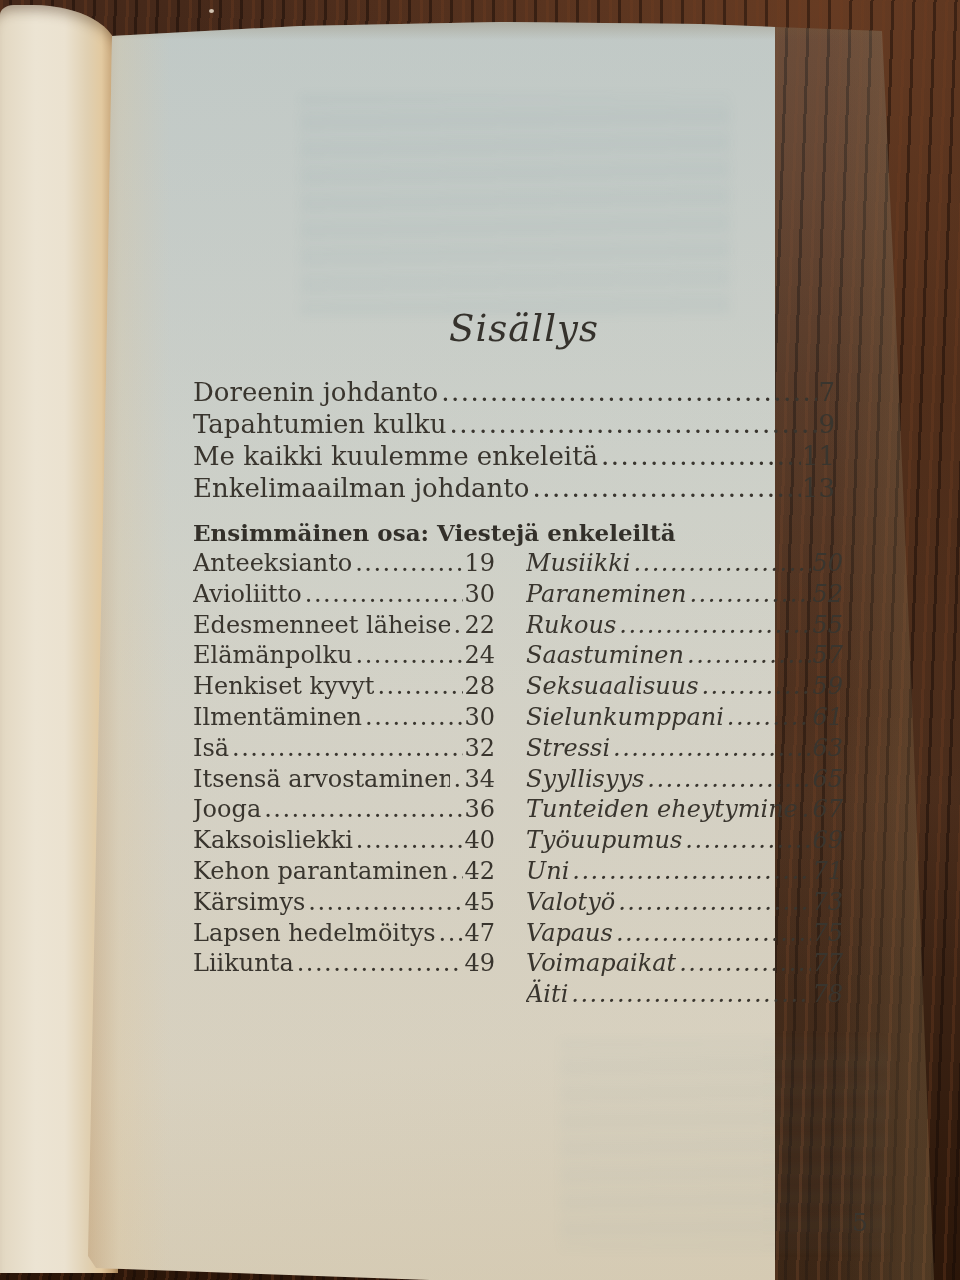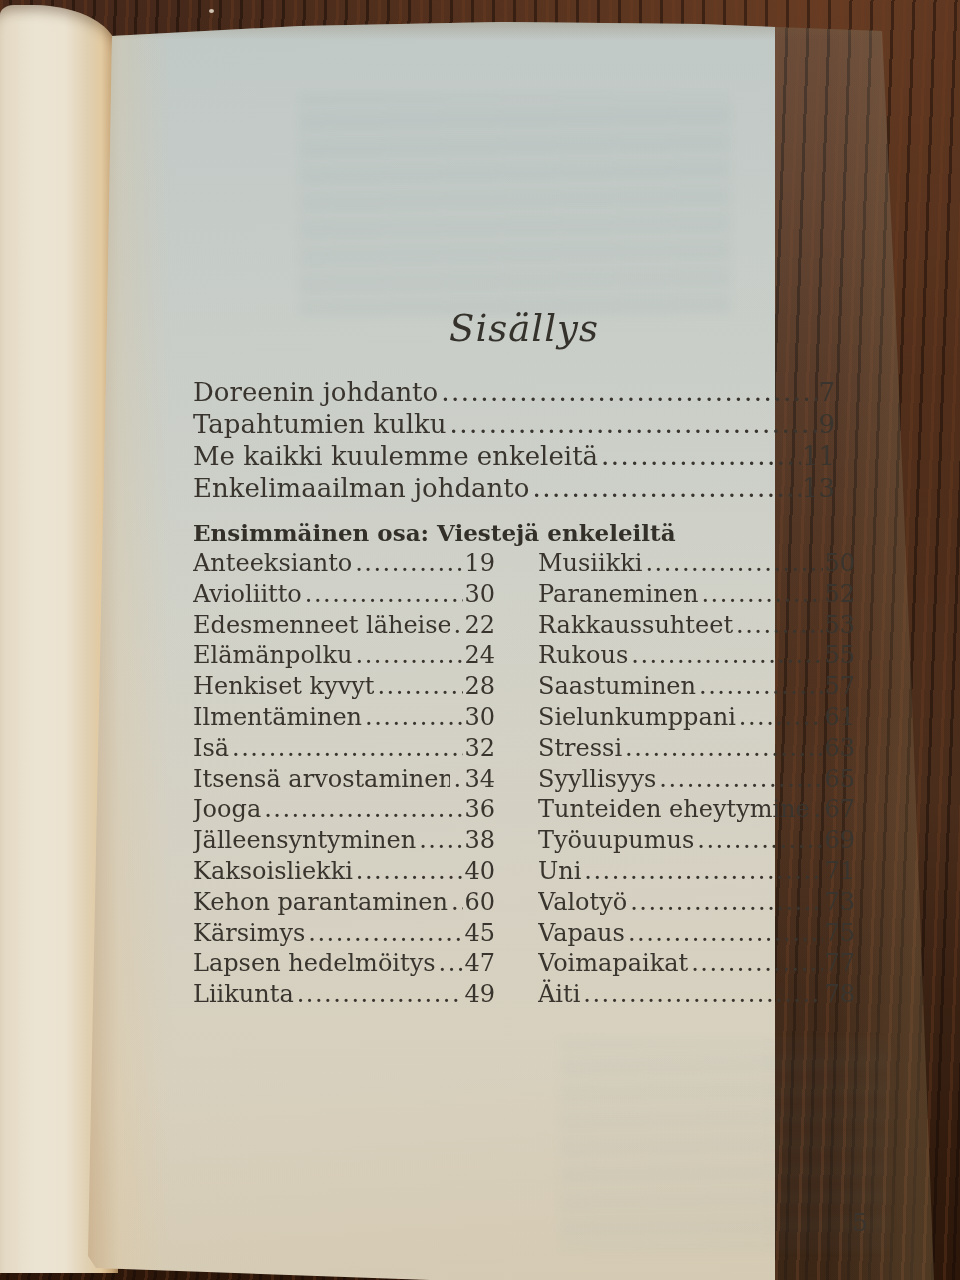--- a/index.html
+++ b/index.html
@@ -89,23 +89,23 @@
     text-align:center;
     letter-spacing:1px;
     color:#35322c;
   }
   .front-list { font-size:26px; line-height:32px; padding-right:20px; }
   .section-heading {
     margin:14px 0 0 0;
     font-size:23px; line-height:30px; font-weight:bold;
     color:#33302a;
   }
-  .columns { display:flex; gap:43px; font-size:24px; line-height:30.8px; }
+  .columns { display:flex; gap:31px; font-size:24px; line-height:30.8px; }
   .col-left  { width:302px; }
-  .col-right { width:317px; }
+  .col-right { width:317px;font-style:italic; }
   .toc-row { display:flex; align-items:flex-end; }
   .toc-label { white-space:nowrap; flex:0 1 auto; overflow:hidden; }
   .toc-dots {
     flex:1 1 0; min-width:10px;
     overflow:hidden; white-space:nowrap;
     margin:0 1px 0 3px;
   }
   .toc-dots::after {
     content:"................................................................................................";
     letter-spacing:1.5px;
@@ -214,36 +214,31 @@
               <span class="toc-dots"></span>
               <span class="toc-page">34</span>
             </div>
 
             <div class="toc-row">
               <span class="toc-label">Jooga</span>
               <span class="toc-dots"></span>
               <span class="toc-page">36</span>
             </div>
 
-            <div class="toc-row">
-              <span class="toc-label">Jälleensyntyminen</span>
-              <span class="toc-dots"></span>
-              <span class="toc-page">38</span>
-            </div>
 
             <div class="toc-row">
               <span class="toc-label">Kaksoisliekki</span>
               <span class="toc-dots"></span>
               <span class="toc-page">40</span>
             </div>
 
             <div class="toc-row">
               <span class="toc-label">Kehon parantaminen</span>
               <span class="toc-dots"></span>
-              <span class="toc-page">60</span>
+              <span class="toc-page">42</span>
             </div>
 
 
             <div class="toc-row">
               <span class="toc-label">Kärsimys</span>
               <span class="toc-dots"></span>
               <span class="toc-page">45</span>
             </div>
 
             <div class="toc-row">
@@ -265,38 +260,38 @@
               <span class="toc-dots"></span>
               <span class="toc-page">50</span>
             </div>
 
             <div class="toc-row">
               <span class="toc-label">Paraneminen</span>
               <span class="toc-dots"></span>
               <span class="toc-page">52</span>
             </div>
 
-            <div class="toc-row">
-              <span class="toc-label">Rakkaussuhteet</span>
-              <span class="toc-dots"></span>
-              <span class="toc-page">53</span>
-            </div>
 
             <div class="toc-row">
               <span class="toc-label">Rukous</span>
               <span class="toc-dots"></span>
               <span class="toc-page">55</span>
             </div>
 
             <div class="toc-row">
               <span class="toc-label">Saastuminen</span>
               <span class="toc-dots"></span>
               <span class="toc-page">57</span>
             </div>
 
+            <div class="toc-row">
+              <span class="toc-label">Seksuaalisuus</span>
+              <span class="toc-dots"></span>
+              <span class="toc-page">59</span>
+            </div>
 
             <div class="toc-row">
               <span class="toc-label">Sielunkumppani</span>
               <span class="toc-dots"></span>
               <span class="toc-page">61</span>
             </div>
 
             <div class="toc-row">
               <span class="toc-label">Stressi</span>
               <span class="toc-dots"></span>

